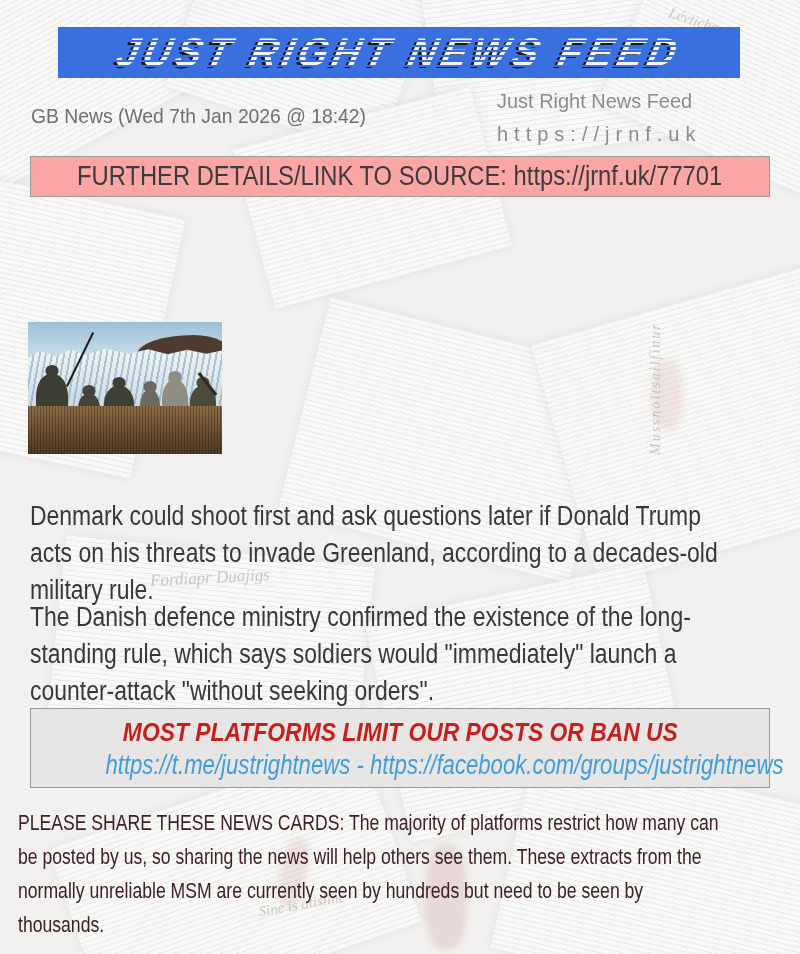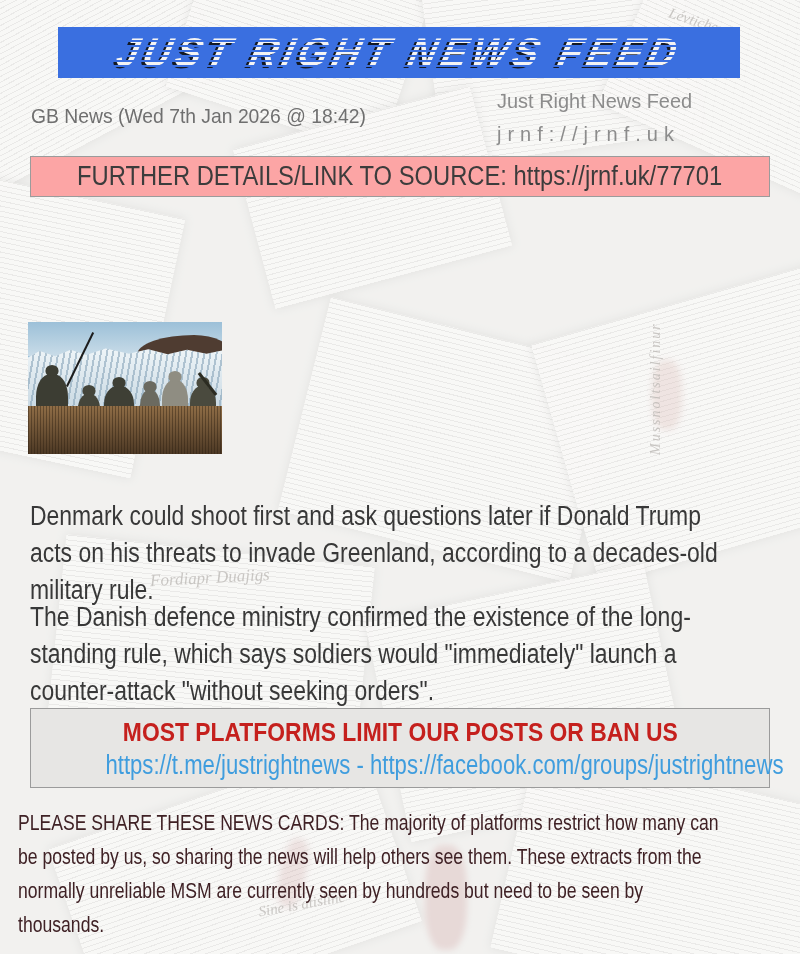--- a/index.html
+++ b/index.html
@@ -93,21 +93,21 @@
 
   
   .para{position:absolute; left:30px; width:760px; z-index:2;}
   .bl{font-size:27px; line-height:37px; color:#383838; white-space:nowrap;
       transform:scaleX(0.85); transform-origin:0 50%;}
   .para-1{top:474px;margin-top:24px;} .para-2{top:599px;}
 
   
   .platforms-box{
     position:absolute; left:30px; top:708px; width:740px; height:80px; z-index:2;
-    box-sizing:border-box; background:#e7e6e4; border:1px solid #9b9b9b; text-align:center;
+    box-sizing:border-box; background:#e7e6e4; border:1px solid #9b9b9b; text-align:center;font-style:italic;
   }
   .warning-line{margin-top:8px;}
   .warning-line .inner{
     display:inline-block; font-weight:700; font-size:26px; line-height:30px;
     color:#c5201d; white-space:nowrap; transform:scaleX(0.88);
   }
   .links-line{margin-top:2px;}
   .links-line .inner{
     display:inline-block; font-size:27px; line-height:32px; color:#3f9dde;
     white-space:nowrap; transform:scaleX(0.82);
@@ -147,21 +147,21 @@
   <div class="bg-fade"></div>
 
   <div class="banner">
     <span class="banner-text">JUST RIGHT NEWS FEED</span>
     <span class="banner-stripes"></span>
   </div>
 
   <div class="meta-left">GB News (Wed 7th Jan 2026 @ 18:42)</div>
   <div class="meta-right">
     <div class="feed-name">Just Right News Feed</div>
-    <div class="feed-url">jrnf://jrnf.uk</div>
+    <div class="feed-url">https://jrnf.uk</div>
   </div>
 
   <div class="source-box">
     <span class="inner"><span>FURTHER DETAILS/LINK TO SOURCE: </span><span>https://jrnf.uk/77701</span></span>
   </div>
 
 
   <div class="photo">
     <div class="p-sky"></div>
     <div class="p-hill"></div>

